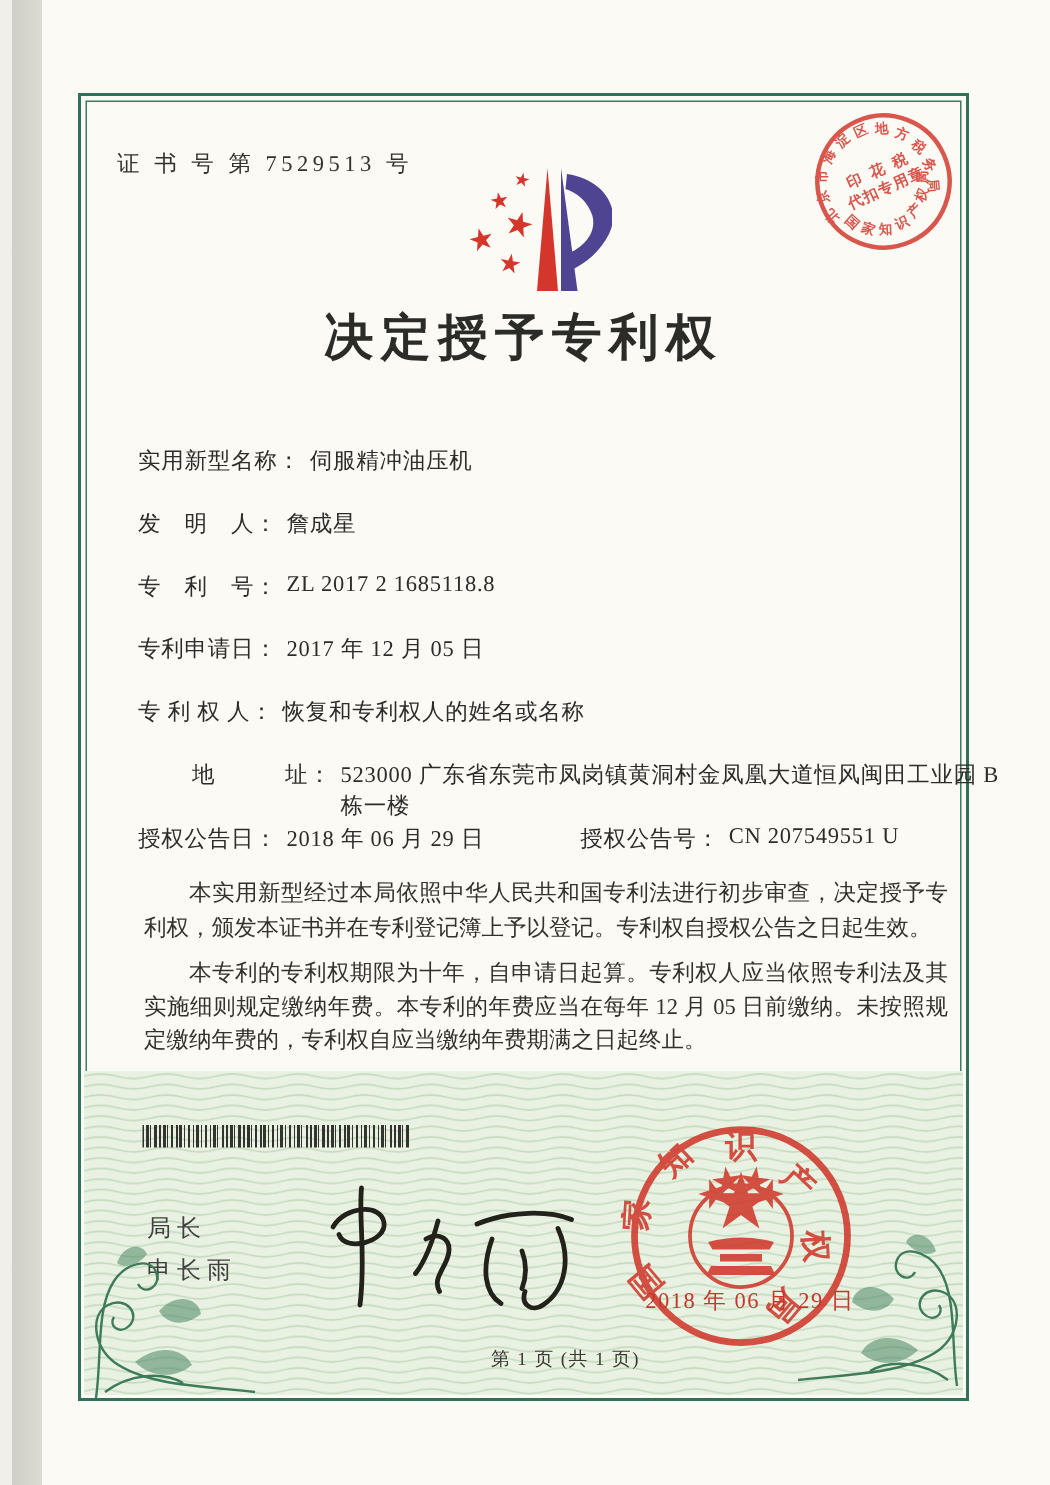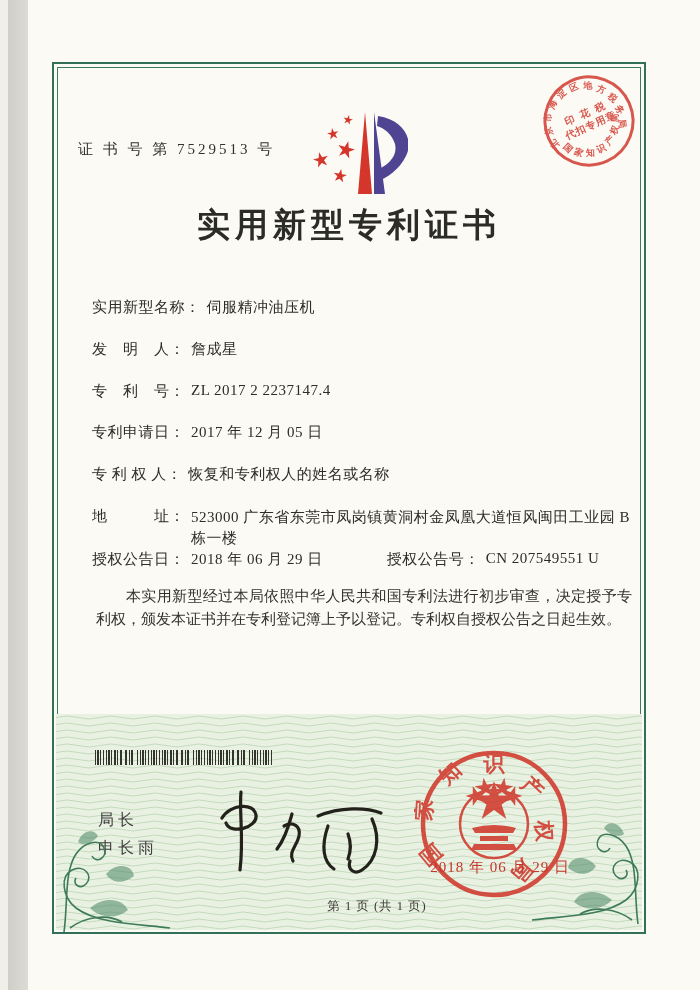--- a/index.html
+++ b/index.html
@@ -8,29 +8,29 @@
     background:#f0efe9;
     font-family:"Liberation Serif","DejaVu Serif",serif;
   }
   .scan-strip{position:absolute;left:8px;top:0;width:20px;height:990px;
     background:linear-gradient(90deg,#cfcfc8,#dcdcd5);}
   .paper{position:absolute;left:28px;top:0;width:672px;height:990px;
     background:#fbfaf4;}
   .frame{position:absolute;left:52px;top:62px;width:594px;height:872px;
     border:2px solid #33705a;box-sizing:border-box;}
   .frame-inner{position:absolute;inset:3px;border:1px solid #3c7a61;}
-  .cert-no{position:absolute;left:78px;top:100px;font-size:15px;letter-spacing:3px;color:#33312c;margin-top:40px;}
+  .cert-no{position:absolute;left:78px;top:100px;font-size:15px;letter-spacing:3px;color:#33312c;}
   .logo{position:absolute;left:288px;top:106px;}
   .tax-stamp{position:absolute;left:534px;top:66px;transform:rotate(-24deg);opacity:.9;}
   .title{position:absolute;left:52px;top:203px;width:594px;text-align:center;
     font-size:33px;font-weight:600;letter-spacing:5px;color:#2b2b27;}
   .frow{position:absolute;left:92px;white-space:nowrap;font-size:15px;color:#2e2c28;letter-spacing:.5px;}
   .frow .lab{display:inline-block;vertical-align:top;}
   .frow .val{display:inline-block;vertical-align:top;margin-left:6px;}
-  .frow.addr{white-space:normal;}
+  .frow.addr{white-space:normal;margin-left:36px;}
   .frow.addr .val{width:440px;line-height:21px;}
   .grant-right{display:inline-block;margin-left:64px;}
   .body-text{position:absolute;left:88px;top:577px;width:552px;
     font-size:15px;line-height:22.5px;color:#33312b;text-align:justify;}
   .body-text p{margin:8px;text-indent:2em;}
   .band{position:absolute;left:56px;top:714px;width:586px;height:216px;}
   .barcode{position:absolute;left:95px;top:750px;width:178px;height:15px;
     background:repeating-linear-gradient(90deg,
       #34342e 0 1px,transparent 1px 2.2px,
       #34342e 2.2px 4.2px,transparent 4.2px 5.2px,
@@ -86,46 +86,47 @@
 </svg>
 
 <svg class="tax-stamp" width="110" height="110" viewBox="0 0 110 110">
   <circle cx="55" cy="55" r="44" fill="none" stroke="#d5463c" stroke-width="3"></circle>
   <text fill="#d5463c" font-size="9" font-weight="bold" text-anchor="middle"><tspan x="22.7" y="65.5" rotate="-108.0">北</tspan><tspan x="21.1" y="52.9" rotate="-86.4">京</tspan><tspan x="24.2" y="40.5" rotate="-64.8">市</tspan><tspan x="31.7" y="30.2" rotate="-43.2">海</tspan><tspan x="42.5" y="23.4" rotate="-21.6">淀</tspan><tspan x="55.0" y="21.0" rotate="0.0">区</tspan><tspan x="67.5" y="23.4" rotate="21.6">地</tspan><tspan x="78.3" y="30.2" rotate="43.2">方</tspan><tspan x="85.8" y="40.5" rotate="64.8">税</tspan><tspan x="88.9" y="52.9" rotate="86.4">务</tspan><tspan x="87.3" y="65.5" rotate="108.0">局</tspan></text>
   <text fill="#d5463c" font-size="9" font-weight="bold" text-anchor="middle"><tspan x="24.9" y="68.4" rotate="66.0">国</tspan><tspan x="32.1" y="78.7" rotate="44.0">家</tspan><tspan x="42.6" y="85.6" rotate="22.0">知</tspan><tspan x="55.0" y="88.0" rotate="0.0">识</tspan><tspan x="67.4" y="85.6" rotate="-22.0">产</tspan><tspan x="77.9" y="78.7" rotate="-44.0">权</tspan><tspan x="85.1" y="68.4" rotate="-66.0">局</tspan></text>
   <text x="55" y="50" text-anchor="middle" fill="#d5463c" font-size="10" font-weight="bold" letter-spacing="2">印 花 税</text>
   <text x="55" y="63" text-anchor="middle" fill="#d5463c" font-size="10" font-weight="bold" letter-spacing="1">代扣专用章</text>
 </svg>
 
-<div class="title">实用新型专利证书</div>
+<div class="title">决定授予专利权</div>
 
 <div class="frow" style="top:298px">
   <span class="lab">实用新型名称：</span><span class="val">伺服精冲油压机</span>
 </div>
 <div class="frow" style="top:340px">
   <span class="lab">发　明　人：</span><span class="val">詹成星</span>
 </div>
 <div class="frow" style="top:382px">
-  <span class="lab">专　利　号：</span><span class="val">ZL 2017 2 2237147.4</span>
+  <span class="lab">专　利　号：</span><span class="val">ZL 2017 2 1685118.8</span>
 </div>
 <div class="frow" style="top:423px">
   <span class="lab">专利申请日：</span><span class="val">2017 年 12 月 05 日</span>
 </div>
 <div class="frow" style="top:465px">
   <span class="lab">专 利 权 人：</span><span class="val">恢复和专利权人的姓名或名称</span>
 </div>
 <div class="frow addr" style="top:507px">
   <span class="lab">地　　　址：</span><span class="val">523000 广东省东莞市凤岗镇黄洞村金凤凰大道恒风闽田工业园 B 栋一楼</span>
 </div>
 <div class="frow" style="top:550px">
   <span class="lab">授权公告日：</span><span class="val">2018 年 06 月 29 日</span><span class="grant-right"><span class="lab">授权公告号：</span><span class="val">CN 207549551 U</span></span>
 </div>
 
 <div class="body-text">
   <p>本实用新型经过本局依照中华人民共和国专利法进行初步审查，决定授予专利权，颁发本证书并在专利登记簿上予以登记。专利权自授权公告之日起生效。</p>
+  <p>本专利的专利权期限为十年，自申请日起算。专利权人应当依照专利法及其实施细则规定缴纳年费。本专利的年费应当在每年 12 月 05 日前缴纳。未按照规定缴纳年费的，专利权自应当缴纳年费期满之日起终止。</p>
 </div>
 
 <div class="barcode"></div>
 
 <div class="director">
   <div>局长</div>
   <div>申长雨</div>
 </div>
 
 <svg class="signature" width="195" height="95" viewBox="0 0 195 95">

